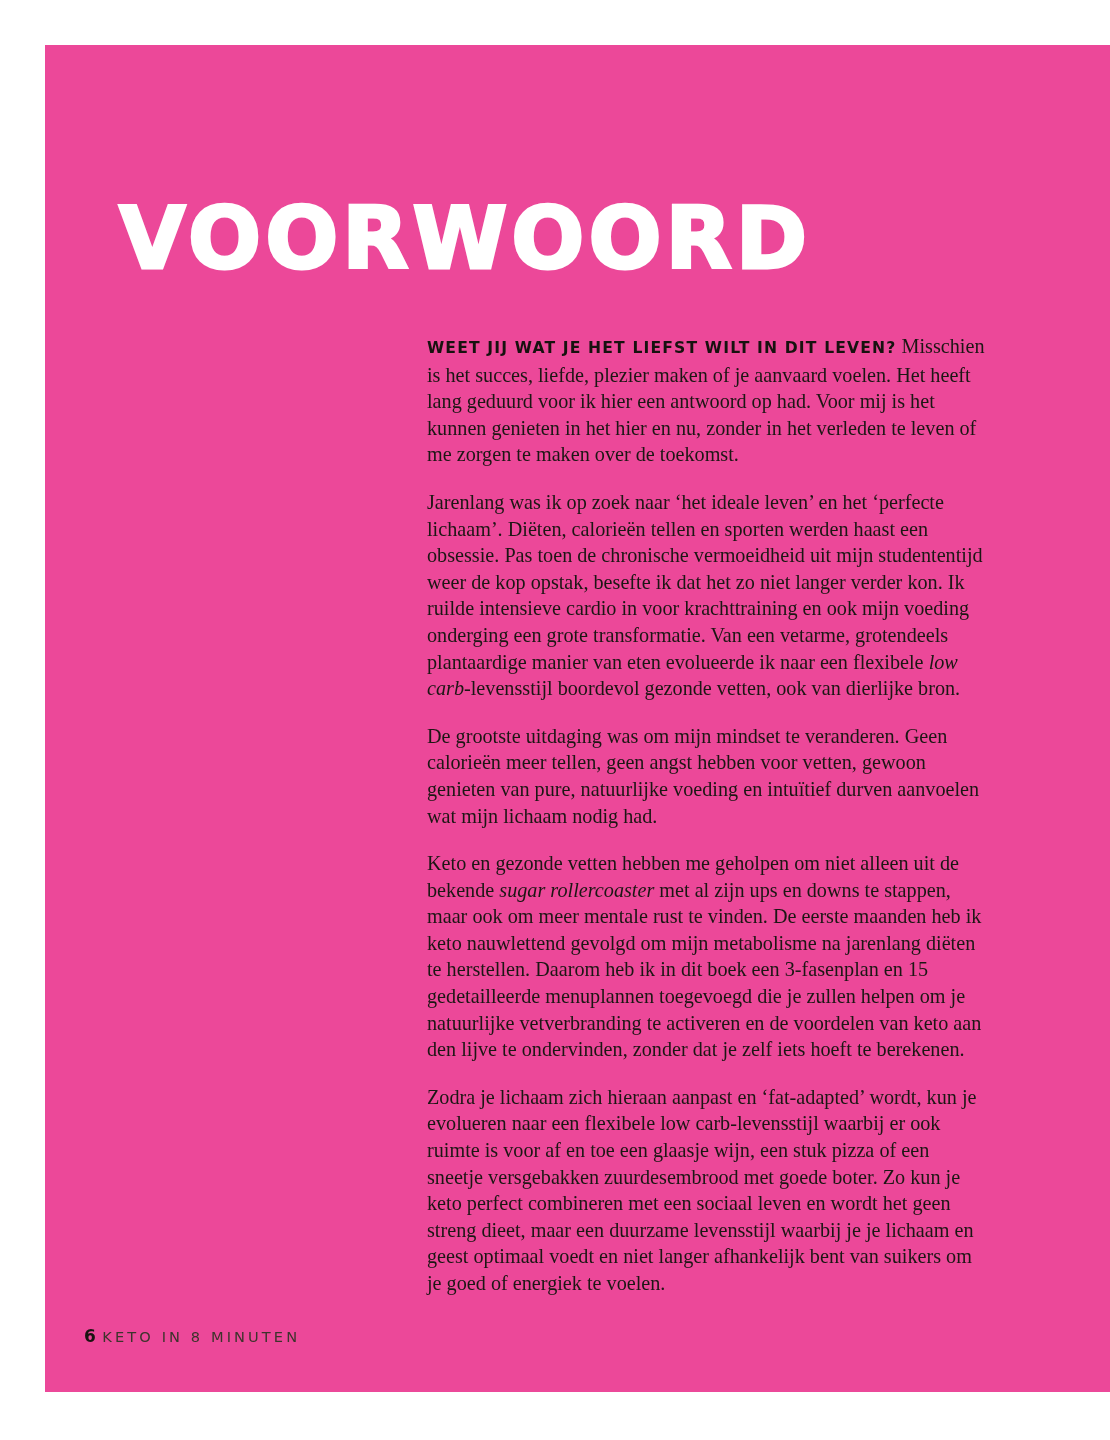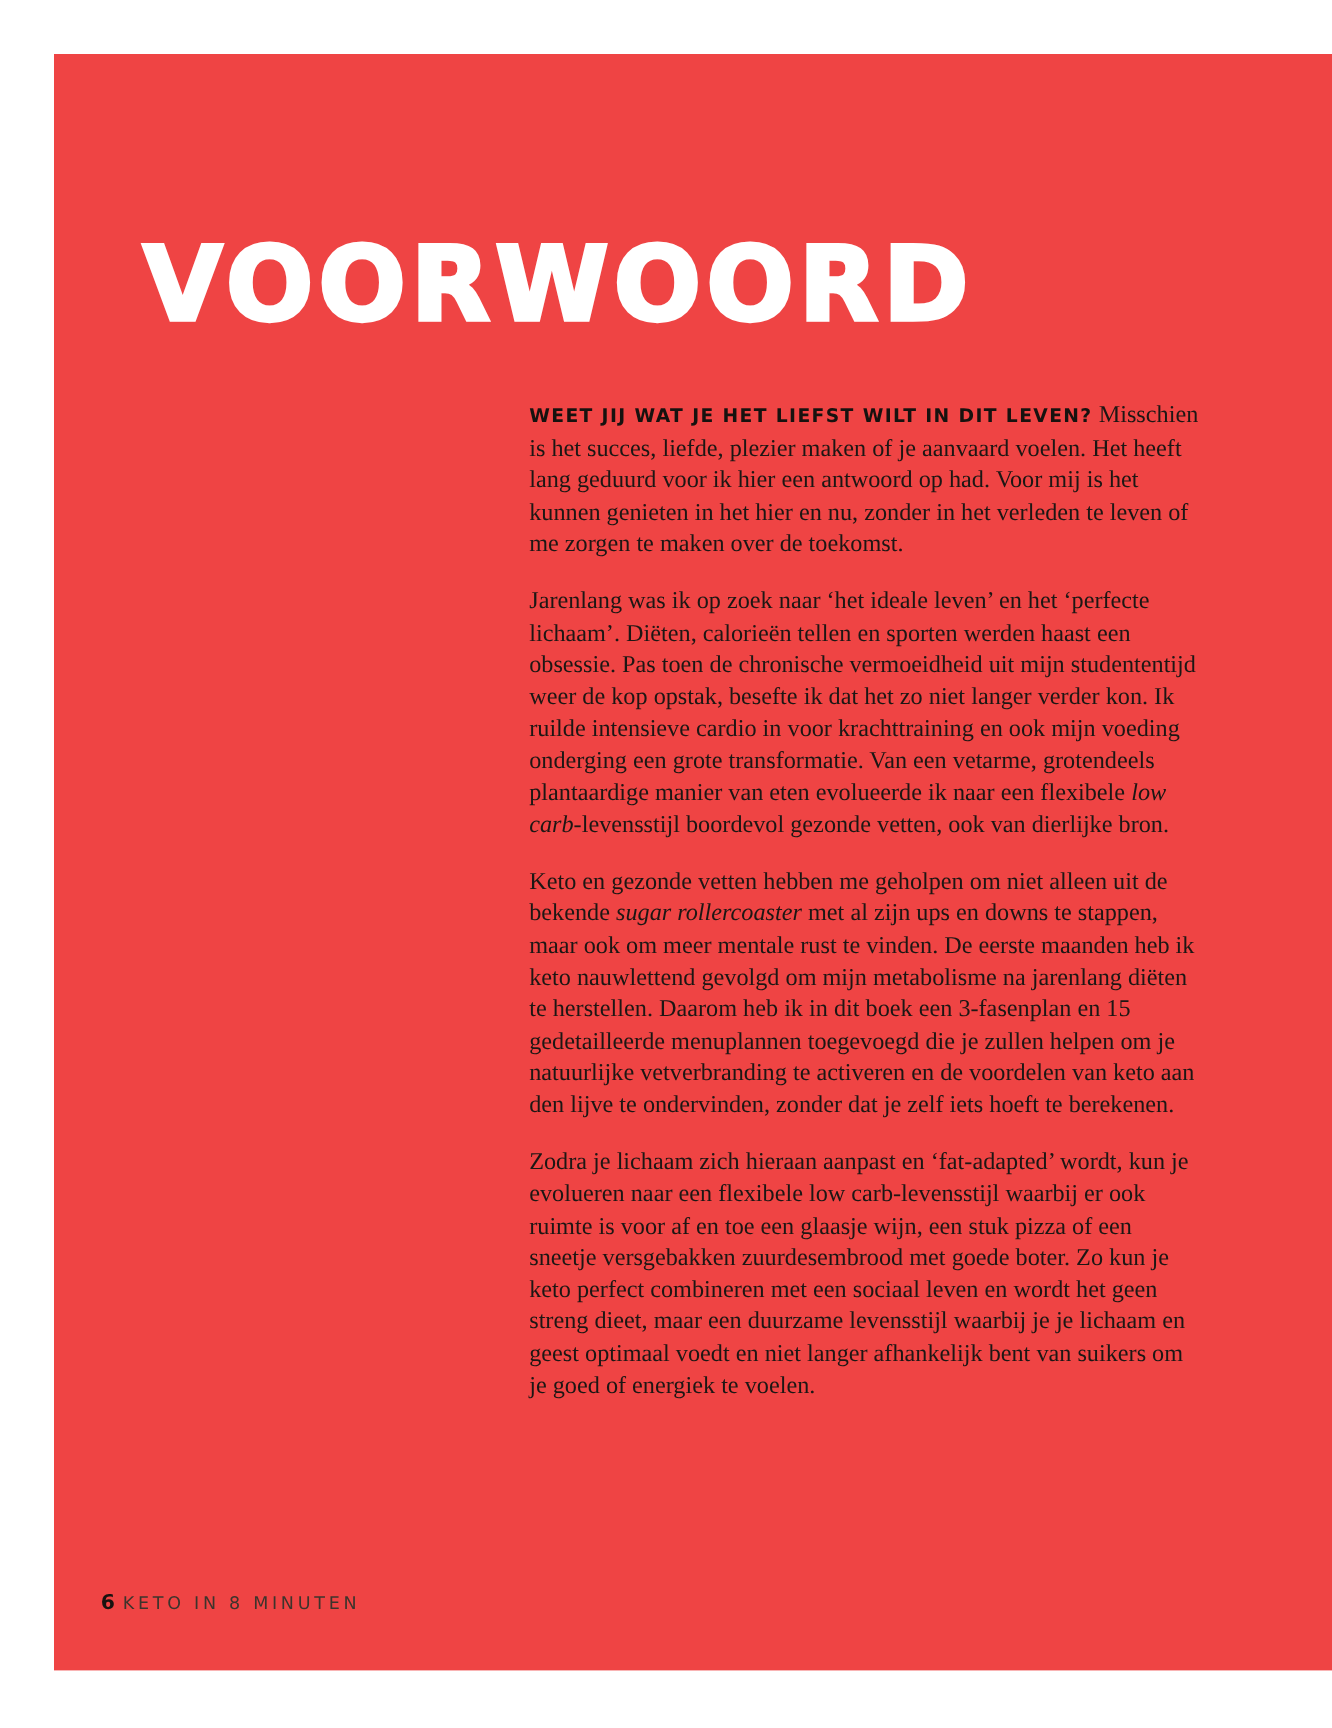--- a/index.html
+++ b/index.html
@@ -13,21 +13,21 @@
     overflow: hidden;
     font-family: "Liberation Serif", serif;
   }
 
   .page-sheet {
     position: absolute;
     left: 45px;
     top: 45px;
     width: 1065px;
     height: 1347px;
-    background: #ef4444;
+    background: #ec4899;
     overflow: hidden;
   }
 
   .page-title {
     position: absolute;
     left: 74px;
     top: 92px;
     font-family: "DejaVu Sans", sans-serif;
     font-weight: 700;
     font-size: 86px;
@@ -42,21 +42,20 @@
   .article-body {
     position: absolute;
     left: 382px;
     top: 288px;
     width: 563px;
     color: #1c1714;
     font-family: "Liberation Serif", serif;
     font-size: 20.2px;
     line-height: 26.6px;
     text-align: left;
-    margin-left: 14px;
   }
 
   .article-body p {
     margin: 0 0 21px 0;
   }
   .article-body p:last-child {
     margin-bottom: 0;
   }
 
   .lead-in {
@@ -99,20 +98,21 @@
 </head>
 <body>
 
 <div class="page-sheet">
 
   <h1 class="page-title">VOORWOORD</h1>
 
   <div class="article-body">
       <p><span class="lead-in">Weet jij wat je het liefst wilt in dit leven?</span><span> Misschien is het succes, liefde, plezier maken of je aanvaard voelen. Het heeft lang geduurd voor ik hier een antwoord op had. Voor mij is het kunnen genieten in het hier en nu, zonder in het verleden te leven of me zorgen te maken over de toekomst.</span></p>
       <p><span>Jarenlang was ik op zoek naar ‘het ideale leven’ en het ‘perfecte lichaam’. Diëten, calorieën tellen en sporten werden haast een obsessie. Pas toen de chronische vermoeidheid uit mijn studententijd weer de kop opstak, besefte ik dat het zo niet langer verder kon. Ik ruilde intensieve cardio in voor krachttraining en ook mijn voeding onderging een grote transformatie. Van een vetarme, grotendeels plantaardige manier van eten evolueerde ik naar een flexibele </span><span class="emph">low carb</span><span>-levensstijl boordevol gezonde vetten, ook van dierlijke bron.</span></p>
+      <p><span>De grootste uitdaging was om mijn mindset te veranderen. Geen calorieën meer tellen, geen angst hebben voor vetten, gewoon genieten van pure, natuurlijke voeding en intuïtief durven aanvoelen wat mijn lichaam nodig had.</span></p>
       <p><span>Keto en gezonde vetten hebben me geholpen om niet alleen uit de bekende </span><span class="emph">sugar rollercoaster</span><span> met al zijn ups en downs te stappen, maar ook om meer mentale rust te vinden. De eerste maanden heb ik keto nauwlettend gevolgd om mijn metabolisme na jarenlang diëten te herstellen. Daarom heb ik in dit boek een 3-fasenplan en 15 gedetailleerde menuplannen toegevoegd die je zullen helpen om je natuurlijke vetverbranding te activeren en de voordelen van keto aan den lijve te ondervinden, zonder dat je zelf iets hoeft te berekenen.</span></p>
       <p><span>Zodra je lichaam zich hieraan aanpast en ‘fat-adapted’ wordt, kun je evolueren naar een flexibele low carb-levensstijl waarbij er ook ruimte is voor af en toe een glaasje wijn, een stuk pizza of een sneetje versgebakken zuurdesembrood met goede boter. Zo kun je keto perfect combineren met een sociaal leven en wordt het geen streng dieet, maar een duurzame levensstijl waarbij je je lichaam en geest optimaal voedt en niet langer afhankelijk bent van suikers om je goed of energiek te voelen.</span></p>
     </div>
 
   <div class="page-footer">
     <span class="footer-number">6</span>
     <span class="footer-title">KETO IN 8 MINUTEN</span>
   </div>
 
 </div>

